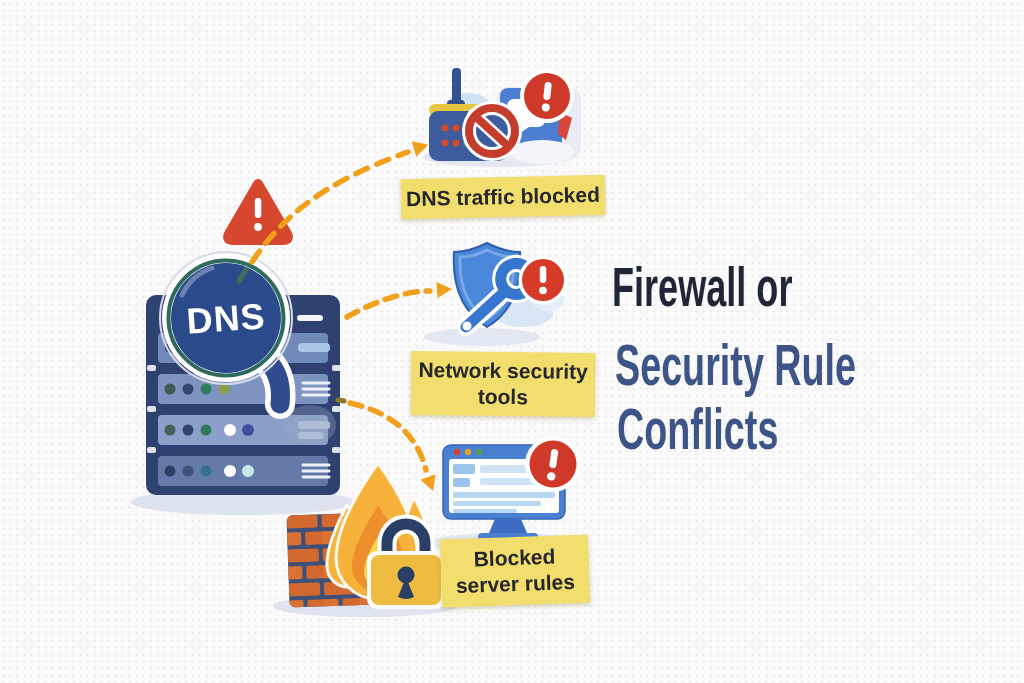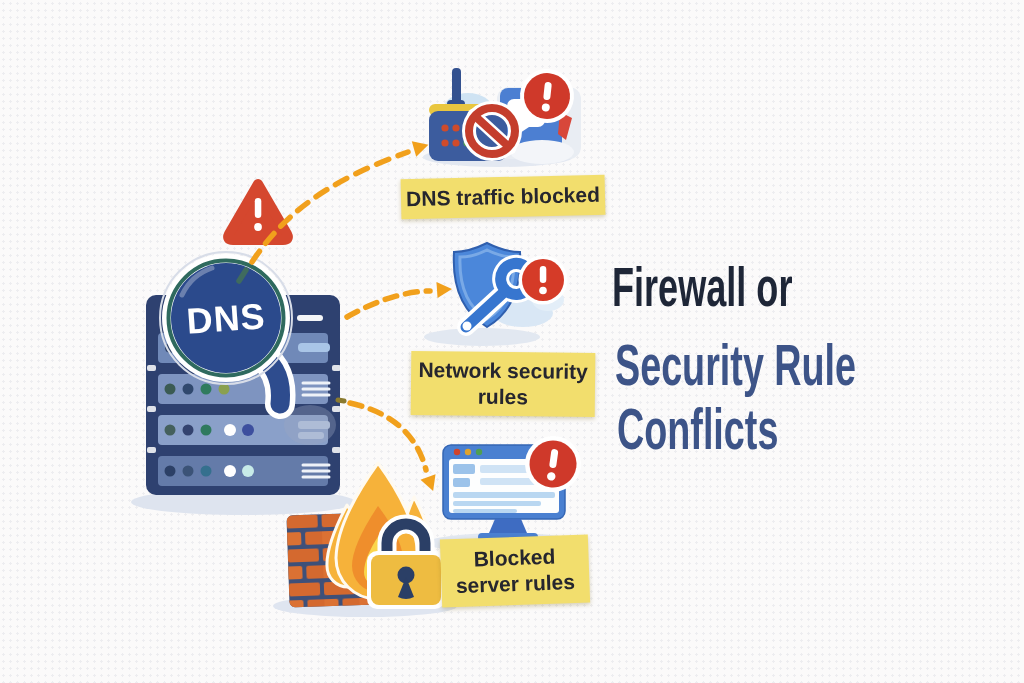--- a/index.html
+++ b/index.html
@@ -227,21 +227,21 @@
       <path d="M406,577 L398,597 Q406,601 414,597 Z" fill="#2b3f66"></path>
     </g>
   </g>
 </svg>
 
 <div class="note note1">
   <span>DNS traffic blocked</span>
 </div>
 <div class="note note2">
   <span>Network security</span><br>
-  <span>rules</span>
+  <span>tools</span>
 </div>
 <div class="note note3">
   <span>Blocked</span><br>
   <span>server rules</span>
 </div>
 
 <div class="title-line t1">Firewall or</div>
 <div class="title-line t2">Security Rule</div>
 <div class="title-line t3">Conflicts</div>
 

